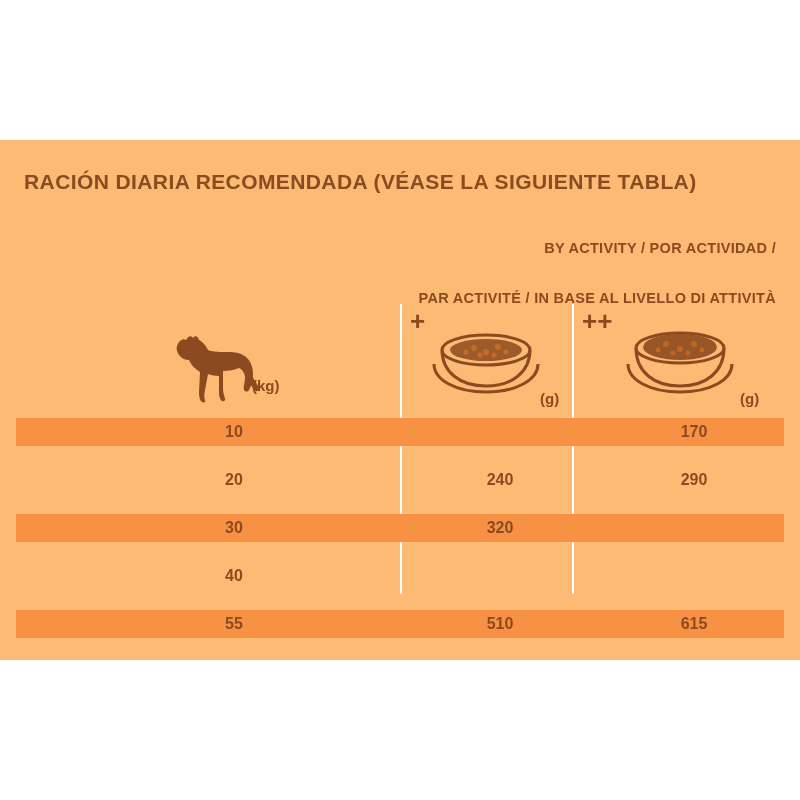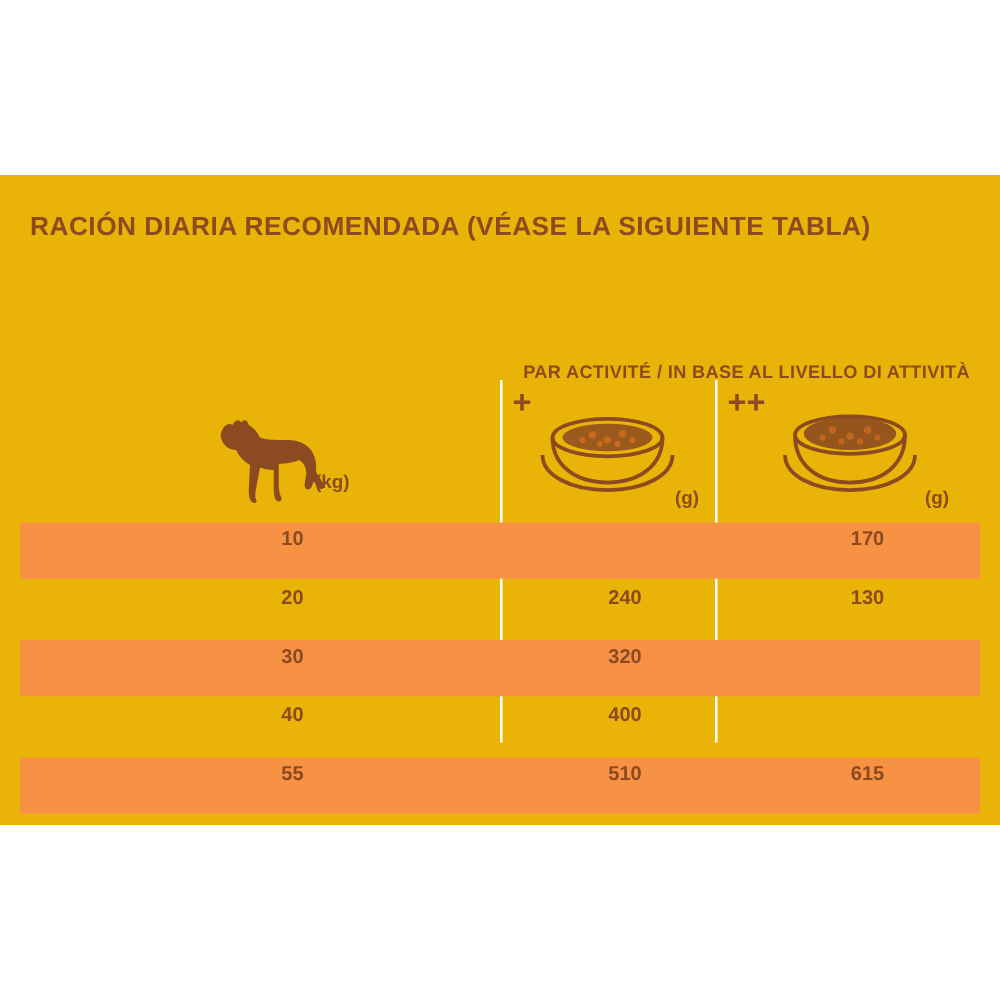--- a/index.html
+++ b/index.html
@@ -10,21 +10,21 @@
     background: #ffffff;
     font-family: "Liberation Sans", sans-serif;
   }
 
   #panel {
     position: absolute;
     left: 0;
     top: 140px;
     width: 800px;
     height: 520px;
-    background: #eab308;
+    background: #fdba74;
     overflow: hidden;
   }
 
   #title {
     position: absolute;
     left: 24px;
     top: 30px;
     font-size: 21px;
     font-weight: bold;
     letter-spacing: 0.4px;
@@ -96,22 +96,22 @@
 
   
   #rows {
     position: absolute;
     left: 16px;
     top: 278px;
     width: 768px;
   }
   .row {
     position: relative;
-    height: 45px;
-    margin-bottom: 2px;
+    height: 28px;
+    margin-bottom: 20px;
   }
   .row.alt { background: #f79144; }
   .row .cell {
     position: absolute;
     top: 0;
     height: 28px;
     line-height: 28px;
     color: #8c4a20;
     font-size: 16px;
     font-weight: bold;
@@ -121,20 +121,21 @@
   .cell.c1 { left: 434px; width: 100px; }
   .cell.c2 { left: 628px; width: 100px; }
 </style>
 </head>
 <body>
 
 <div id="panel">
 
   <div id="title">RACIÓN DIARIA RECOMENDADA (VÉASE LA SIGUIENTE TABLA)</div>
 
+  <div class="byactivity" id="byactivity1">BY ACTIVITY / POR ACTIVIDAD /</div>
   <div class="byactivity" id="byactivity2">PAR ACTIVITÉ / IN BASE AL LIVELLO DI ATTIVITÀ</div>
 
   <div class="vsep" id="vsep1"></div>
   <div class="vsep" id="vsep2"></div>
 
   <div class="plus" id="plus1">+</div>
   <div class="plus" id="plus2">++</div>
 
   <svg id="dog" viewBox="0 0 100 74">
     <path fill="#8c4a20" d="M12 16 C14 10 18 8 21 10 C23 6 26 5 28 8 C30 5 33 6 34 10
@@ -182,29 +183,28 @@
   <div class="unit" id="unit-g2">(g)</div>
 
   <div id="rows">
     <div class="row alt">
       <div class="cell c0">10</div>
       <div class="cell c2">170</div>
     </div>
     <div class="row">
       <div class="cell c0">20</div>
       <div class="cell c1">240</div>
-      <div class="cell c2">130</div>
+      <div class="cell c2">290</div>
     </div>
     <div class="row alt">
       <div class="cell c0">30</div>
       <div class="cell c1">320</div>
     </div>
     <div class="row">
       <div class="cell c0">40</div>
-      <div class="cell c1">400</div>
     </div>
     <div class="row alt">
       <div class="cell c0">55</div>
       <div class="cell c1">510</div>
       <div class="cell c2">615</div>
     </div>
   </div>
 
 </div>
 

